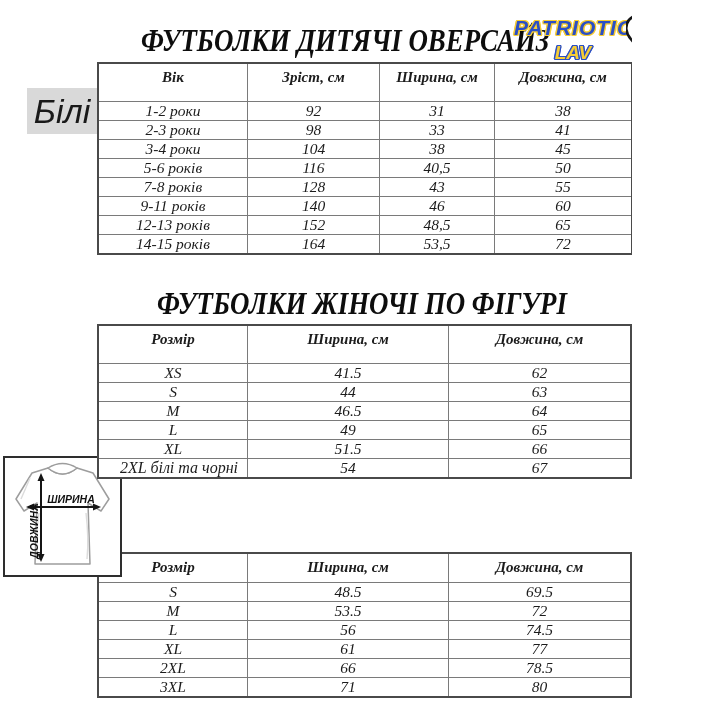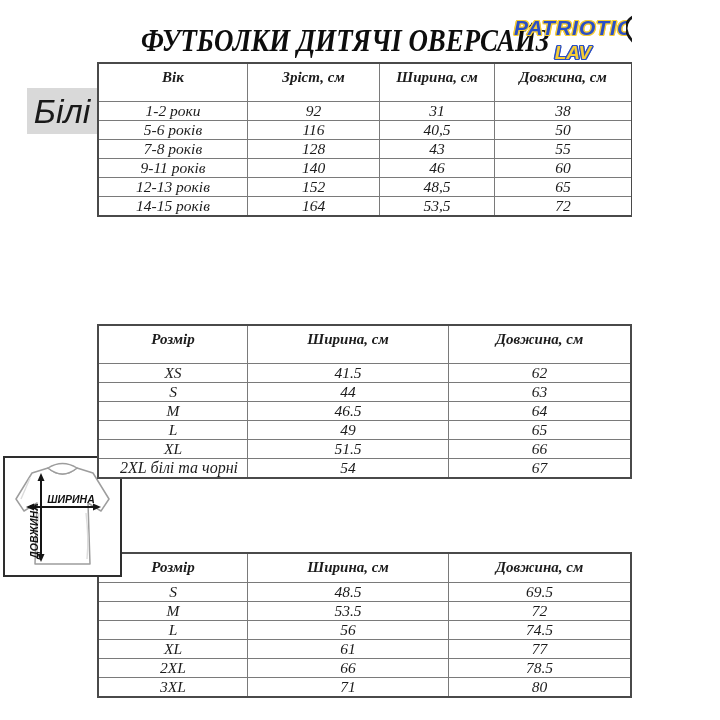--- a/index.html
+++ b/index.html
@@ -115,20 +115,32 @@
         </tr>
       </thead>
       <tbody>
         <tr>
           <td>1-2 роки</td>
           <td>92</td>
           <td>31</td>
           <td>38</td>
         </tr>
         <tr>
+          <td>2-3 роки</td>
+          <td>98</td>
+          <td>33</td>
+          <td>41</td>
+        </tr>
+        <tr>
+          <td>3-4 роки</td>
+          <td>104</td>
+          <td>38</td>
+          <td>45</td>
+        </tr>
+        <tr>
           <td>5-6 років</td>
           <td>116</td>
           <td>40,5</td>
           <td>50</td>
         </tr>
         <tr>
           <td>7-8 років</td>
           <td>128</td>
           <td>43</td>
           <td>55</td>
@@ -147,20 +159,23 @@
         </tr>
         <tr>
           <td>14-15 років</td>
           <td>164</td>
           <td>53,5</td>
           <td>72</td>
         </tr>
       </tbody>
     </table>
 
+  <div class="title t2">
+    <span class="cond">ФУТБОЛКИ ЖІНОЧІ ПО ФІГУРІ</span>
+  </div>
 
   <table class="tbl women">
       <thead>
         <tr>
           <th>Розмір</th>
           <th>Ширина, см</th>
           <th>Довжина, см</th>
         </tr>
       </thead>
       <tbody>

